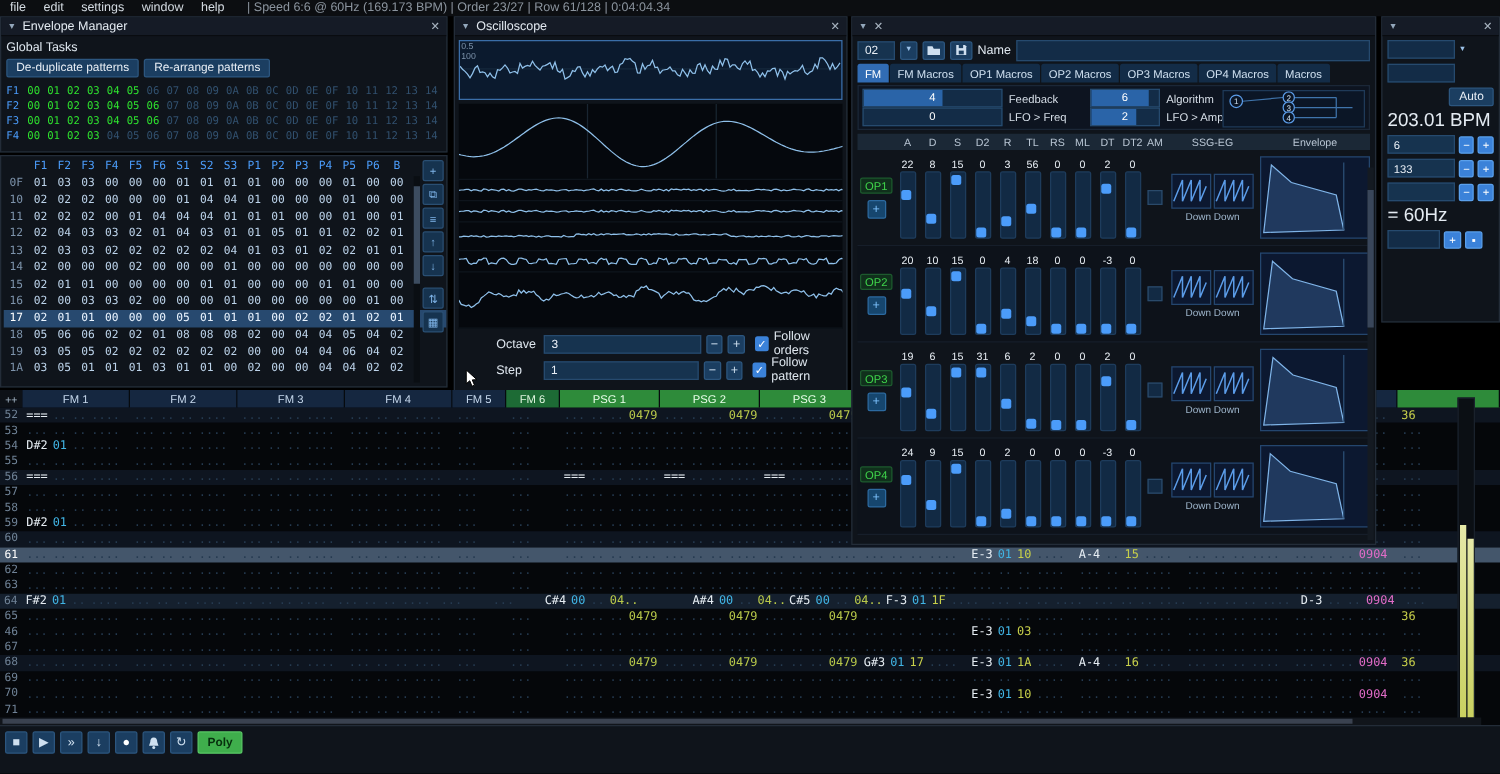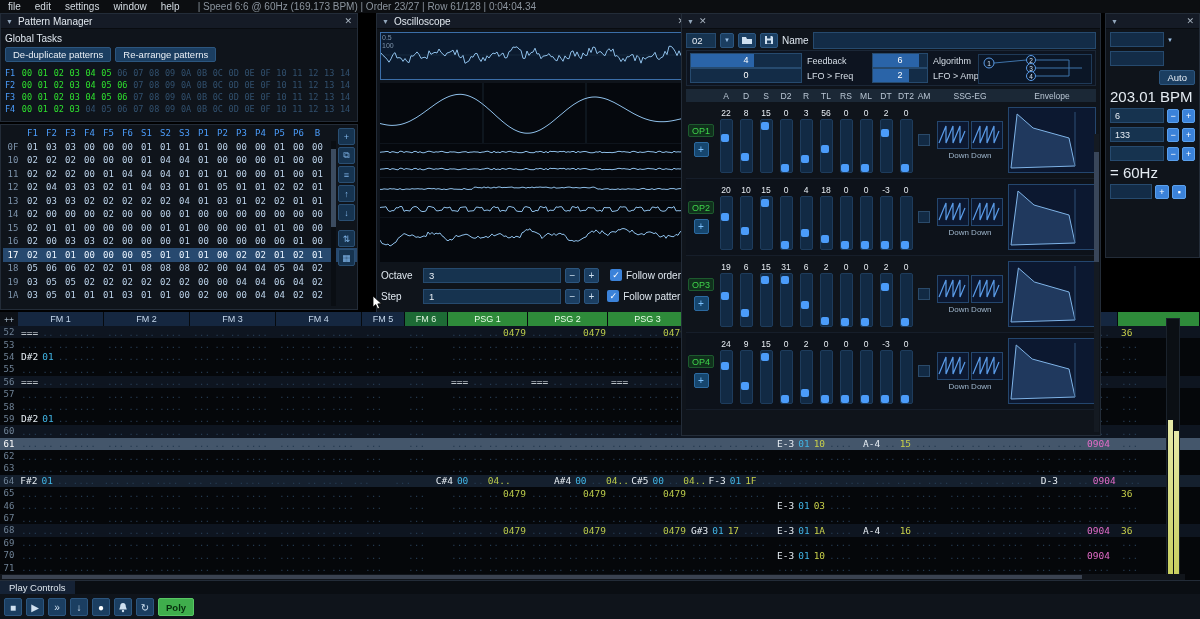--- a/index.html
+++ b/index.html
@@ -41,21 +41,21 @@
     display:flex;align-items:center;justify-content:center;border-radius:2px;}
   #ord-scroll{position:absolute;right:21px;top:16px;bottom:3px;width:5px;background:#0a0e13;}
   #ord-thumb{position:absolute;left:0;top:8px;width:5px;height:78px;background:#3c4c60;}
   
   #scope-wrap{position:relative;margin:3px;height:46px;background:#0b1a2e;border:1px solid #3b6ea8;}
   .scope-labels{position:absolute;left:1px;top:1px;font-size:7px;color:#7d93ab;line-height:8px;z-index:2;}
   #chanosc{background:#05080d;margin:0 3px;}
   .costrip{position:relative;border-bottom:1px solid #0e141c;overflow:hidden;}
   #osc-controls{padding:4px;display:flex;flex-direction:column;gap:5px;}
   .ctl-row{display:flex;align-items:center;gap:4px;height:16px;}
-  .ctl-label{width:38px;}
+  .ctl-label{width:38px;margin-left:29px;}
   .ctl-input{width:138px;height:15px;background:#16334f;border:1px solid #264a6e;color:#e8eef5;
     font-size:9.5px;display:flex;align-items:center;padding:0 5px;box-sizing:border-box;}
   .sqb{width:15px;height:15px;background:#1b3e61;border:1px solid #2c567f;color:#cfe0f0;font-size:10px;
     display:flex;align-items:center;justify-content:center;border-radius:2px;box-sizing:border-box;}
   .spacer{flex:1;}
   .chk{width:12px;height:12px;background:#3b82d9;border-radius:2px;color:#fff;font-size:9px;
     display:flex;align-items:center;justify-content:center;}
   
   #ie-row1,#ie-row2{display:flex;align-items:center;gap:4px;margin:3px 4px 0;height:16px;}
   .ie-combo{background:#16334f;border:1px solid #264a6e;height:15px;display:flex;align-items:center;
@@ -158,21 +158,21 @@
 <body>
 
 <div id="menubar">
   <span id="menu-items"><span class="mi">file</span><span class="mi">edit</span><span class="mi">settings</span><span class="mi">window</span><span class="mi">help</span></span>
   <span id="menu-status">| Speed 6:6 @ 60Hz (169.173 BPM) | Order 23/27 | Row 61/128 | 0:04:04.34</span>
 </div>
 
 <div class="win" id="pm-win" style="left:0;top:13px;width:358px;height:109px">
   <div class="titlebar">
     <span class="tri">▼</span>
-    <span class="flexsp">Pattern Manager</span>
+    <span class="flexsp">Envelope Manager</span>
     <span class="x">✕</span>
   </div>
   <div id="pm-body">
     <div id="pm-global">Global Tasks</div>
     <div class="pm-btnrow">
       <button class="btn">De-duplicate patterns</button>
       <button class="btn">Re-arrange patterns</button>
     </div>
     <div id="pm-rows">
         <div class="pmrow mono">
@@ -534,21 +534,21 @@
         <div class="osbtn">⧉</div>
         <div class="osbtn">≡</div>
         <div class="osbtn">↑</div>
         <div class="osbtn">↓</div>
         <div class="osbtn" style="margin-top: 7px;">⇅</div>
         <div class="osbtn">▦</div>
       </div>
   </div>
 </div>
 
-<div class="win" id="osc-win" style="left:376px;top:13px;width:315px;height:321px">
+<div class="win" id="osc-win" style="left:363px;top:13px;width:315px;height:321px">
   <div class="titlebar">
     <span class="tri">▼</span>
     <span class="flexsp">Oscilloscope</span>
     <span class="x">✕</span>
   </div>
   <div id="scope-wrap">
     <div class="scope-labels">
       <div>0.5</div>
       <div>100</div>
     </div>
@@ -2331,20 +2331,29 @@
     <div class="icon-btn">
       <svg width="10" height="10" viewBox="0 0 10 10">
           <path d="M1,1 h7 l1,1 v7 h-8 z" fill="#cfe0f0"></path>
           <rect x="3" y="5.5" width="4" height="3" fill="#1b3e61"></rect>
           <rect x="3" y="1" width="3.5" height="2.5" fill="#1b3e61"></rect>
         </svg>
     </div>
     <span>Name</span>
     <div id="ie-name-input"></div>
   </div>
+  <div id="ie-tabs">
+      <span class="tab active">FM</span>
+      <span class="tab">FM Macros</span>
+      <span class="tab">OP1 Macros</span>
+      <span class="tab">OP2 Macros</span>
+      <span class="tab">OP3 Macros</span>
+      <span class="tab">OP4 Macros</span>
+      <span class="tab">Macros</span>
+    </div>
   <div id="ie-params">
     <div class="prow">
       <div class="pinput pi-wide">
         <div class="fill" id="fb-fill" style="width: 57.1429%;"></div>
           <div class="pv">4</div>
       </div>
       <span class="plabel">Feedback</span>
       <div class="pinput pi-small">
         <div class="fill" id="alg-fill" style="width: 85.7143%;"></div>
           <div class="pv">6</div>
@@ -2793,23 +2802,20 @@
       </div>
     <div class="rp-row">
       <div class="rp-box" style="width:40px"></div>
       <div class="bsq">+</div>
       <div class="bsq">▪</div>
     </div>
   </div>
 </div>
 
 <div id="playbar">
-  <div id="pc-tabbar">
-    <div class="pctab">Play Controls</div>
-  </div>
   <div id="pc-btns">
       <div class="pcbtn">
         <span class="g">■</span>
       </div>
       <div class="pcbtn">
         <span class="g">▶</span>
       </div>
       <div class="pcbtn">
         <span class="g">»</span>
       </div>

